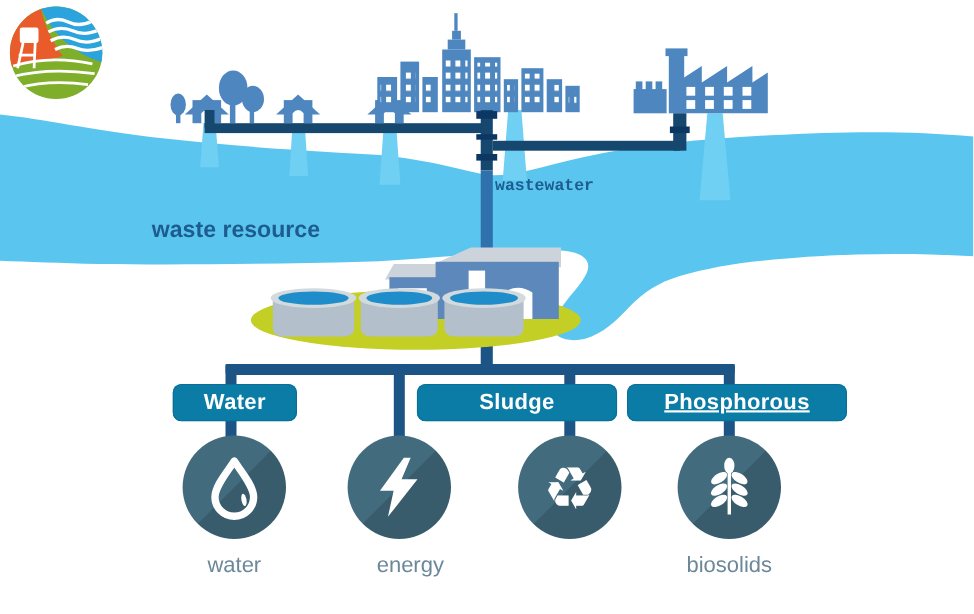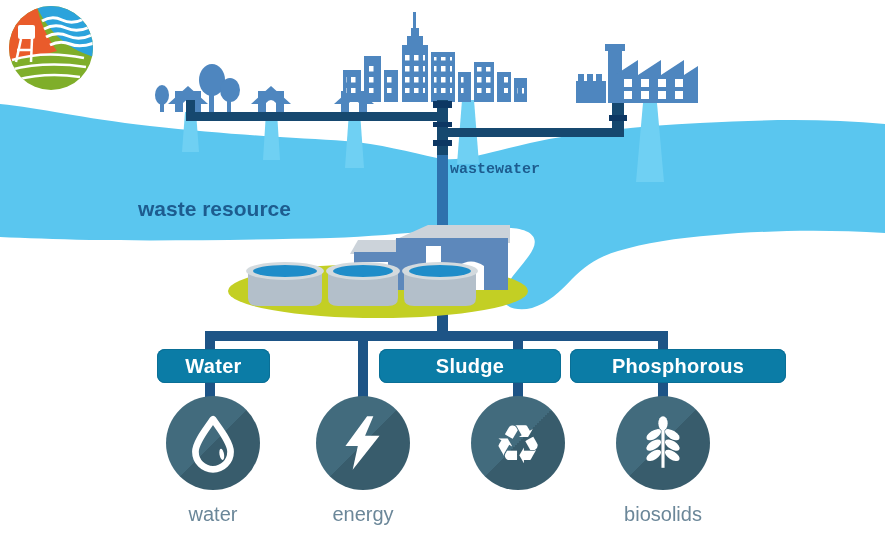--- a/index.html
+++ b/index.html
@@ -7,29 +7,29 @@
          font-family:"Liberation Sans",sans-serif;}
   #scene{position:absolute;left:0;top:0;}
   .txt{position:absolute;color:#1d5c8f;font-weight:700;}
   #wastewater-label{left:450px;top:161px;width:140px;font-size:15px;text-align:left;font-family:Liberation Mono, monospace;}
   #facility-label{left:138px;top:197px;width:205px;font-size:21px;line-height:23px;text-align:left;}
   .flowbox{position:absolute;top:349px;height:34px;background:#0b7ca6;border-radius:8px;
            display:flex;align-items:center;justify-content:center;color:#fff;
            font-size:20px;font-weight:600;letter-spacing:.3px;box-shadow:0 0 0 1px #0a6f96 inset;}
   #box-water{left:157px;width:113px;}
   #box-sludge{left:346px;width:182px;margin-left:33px;}
-  #box-phosphorous{left:570px;width:216px;}
+  #box-phosphorous{left:570px;width:200px;text-decoration:underline;}
   .outcircle{position:absolute;top:396px;width:94px;height:94px;border-radius:50%;
              background:linear-gradient(135deg,#426b7d 50%,#385c6c 50%);
              display:flex;align-items:center;justify-content:center;}
   #circle-water{left:166px;} #circle-energy{left:316px;}
   #circle-biosolids{left:471px;} #circle-fertilizer{left:616px;}
   .outlabel{position:absolute;top:503px;width:120px;text-align:center;
             color:#6b8799;font-size:20px;font-weight:400;}
-  #label-water{left:153px;} #label-energy{left:303px;}
+  #label-water{left:153px;} #label-energy{left:313px;}
   #label-biosolids{left:458px;} #label-fertilizer{left:603px;}
   .recycle-glyph{font-family:"DejaVu Sans",sans-serif;}
 </style>
 </head>
 <body>
 
 <div id="stage">
 
 <svg id="scene" width="885" height="558" viewBox="0 0 885 558">
   <defs>

